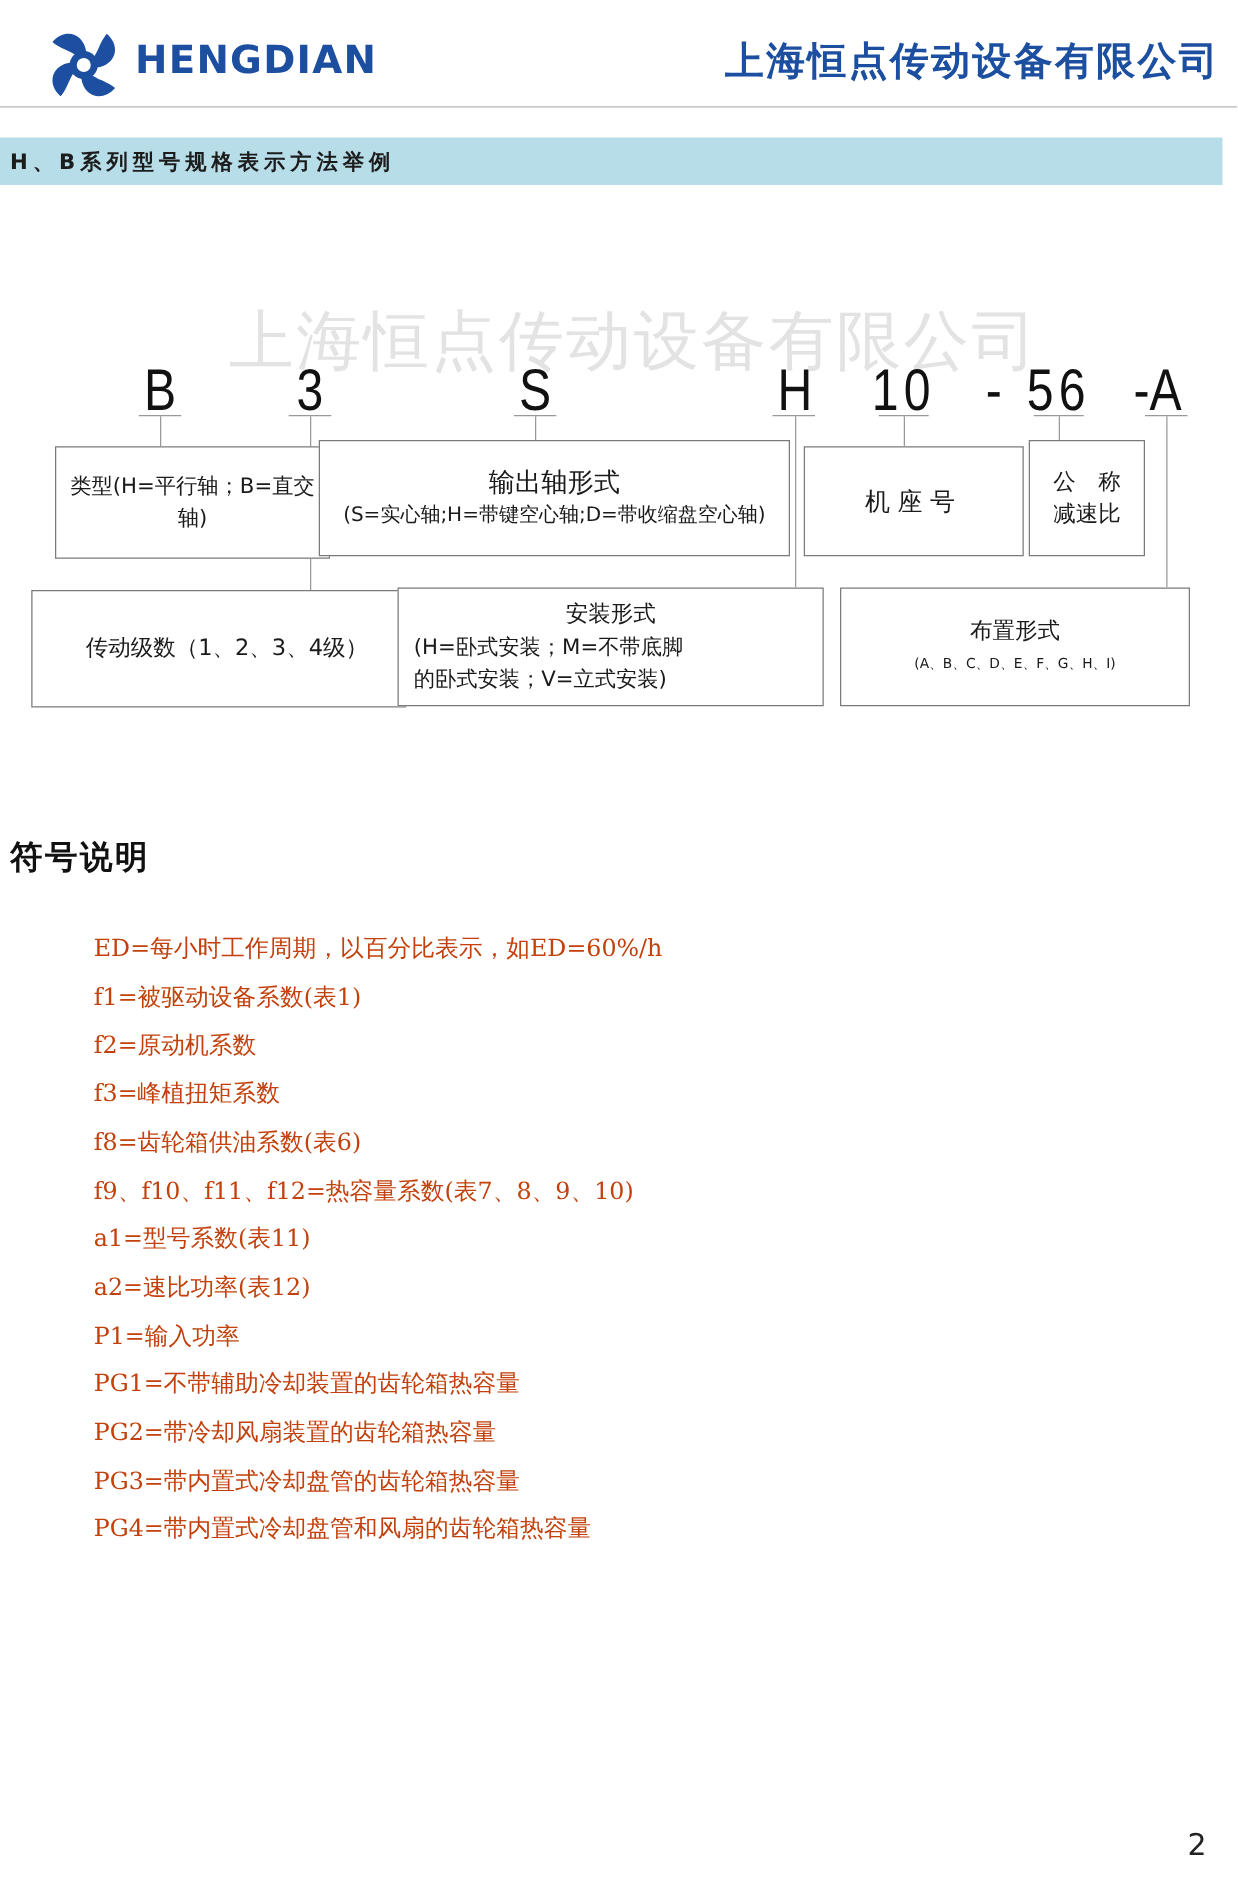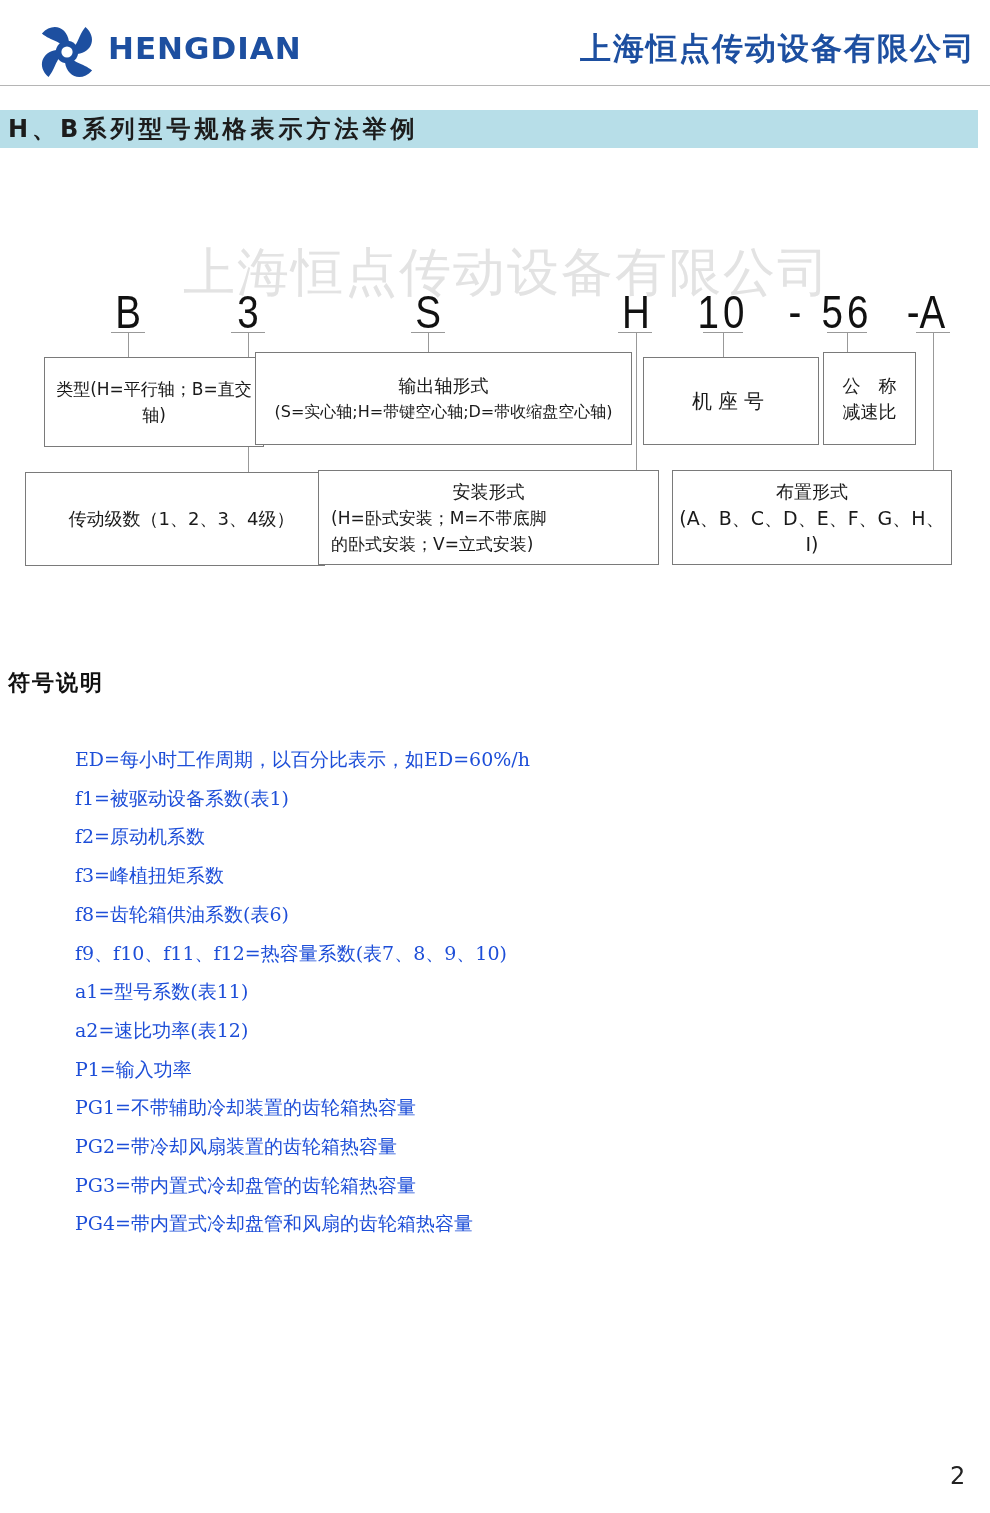--- a/index.html
+++ b/index.html
@@ -23,21 +23,21 @@
     font-size:31px;font-weight:bold;color:#1d4fa0;letter-spacing:2px;
     white-space:nowrap;
   }
   .hdr-divider{position:absolute;left:0;top:85px;width:990px;height:1px;background:#b5b5b5;}
   
   .title-bar{
     position:absolute;left:0;top:110px;width:978px;height:38px;
     background:#b7dee8;display:flex;align-items:center;
   }
   .title-bar span{
-    font-size:24px;font-weight:bold;color:#1c1c1c;letter-spacing:4px;
+    font-size:17px;font-weight:bold;color:#1c1c1c;letter-spacing:4px;
     padding-left:8px;white-space:nowrap;
   }
   
   .watermark{
     position:absolute;left:183px;top:238px;
     font-size:52px;color:#e3e3e3;letter-spacing:2px;white-space:nowrap;
     font-weight:400;
   }
   .code-char{
     position:absolute;top:284px;
@@ -52,26 +52,26 @@
   .dbox{
     position:absolute;border:1px solid #7a7a7a;background:#fff;
     display:flex;flex-direction:column;justify-content:center;
     font-size:18px;color:#1a1a1a;line-height:26px;
   }
   .dbox .c{text-align:center;}
   .dbox .l{text-align:left;padding-left:12px;}
   
   .sym-heading{
     position:absolute;left:8px;top:668px;
-    font-size:22px;font-weight:bold;color:#111;letter-spacing:2px;
+    font-size:26px;font-weight:bold;color:#111;letter-spacing:2px;
   }
   .sym-list{
     position:absolute;left:75px;top:740px;width:860px;
     font-family:"DejaVu Serif","Liberation Serif",serif;
-    font-size:19px;color:#1d4ed8;
+    font-size:19px;color:#c2410c;
   }
   .sym-list div{line-height:38.7px;white-space:nowrap;}
   
   .page-number{
     position:absolute;left:950px;top:1462px;
     font-size:24px;color:#222;
   }
 </style>
 </head>
 <body>
@@ -121,21 +121,21 @@
   <div class="vline" style="left:636px;top:333px;height:137px;"></div>
   <div class="vline" style="left:723px;top:333px;height:24px;"></div>
   <div class="vline" style="left:847px;top:333px;height:19px;"></div>
   <div class="vline" style="left:933px;top:333px;height:137px;"></div>
 
   <div class="dbox" style="left:20px;top:357px;width:218px;height:88px;font-size:17px;margin-left:24px;">
     <div class="c">类型(H=平行轴；B=直交轴)</div>
   </div>
 
   <div class="dbox" style="left:255px;top:352px;width:375px;height:91px;">
-    <div class="c" style="font-size:18px;">输出轴形式</div>
+    <div class="c" style="font-size:21px;">输出轴形式</div>
     <div class="c" style="font-size:16px;">(S=实心轴;H=带键空心轴;D=带收缩盘空心轴)</div>
   </div>
 
   <div class="dbox" style="left:643px;top:357px;width:174px;height:86px;">
     <div class="c" style="font-size:20px;letter-spacing:6px;">机座号</div>
   </div>
 
   <div class="dbox" style="left:823px;top:352px;width:91px;height:91px;">
     <div class="c">公　称</div>
     <div class="c">减速比</div>
@@ -146,21 +146,21 @@
   </div>
 
   <div class="dbox" style="left:318px;top:470px;width:339px;height:93px;font-size:17px;">
     <div class="c" style="font-size:18px;">安装形式</div>
     <div class="l">(H=卧式安装；M=不带底脚</div>
     <div class="l">的卧式安装；V=立式安装)</div>
   </div>
 
   <div class="dbox" style="left:672px;top:470px;width:278px;height:93px;">
     <div class="c">布置形式</div>
-    <div class="c" style="font-size:19px;">(A、B、C、D、E、F、G、H、I)</div>
+    <div class="c" style="font-size:11px;">(A、B、C、D、E、F、G、H、I)</div>
   </div>
 
   <div class="sym-heading">符号说明</div>
 
   <div class="sym-list">
     <div>ED=每小时工作周期，以百分比表示，如ED=60%/h</div>
     <div>f1=被驱动设备系数(表1)</div>
     <div>f2=原动机系数</div>
     <div>f3=峰植扭矩系数</div>
     <div>f8=齿轮箱供油系数(表6)</div>

